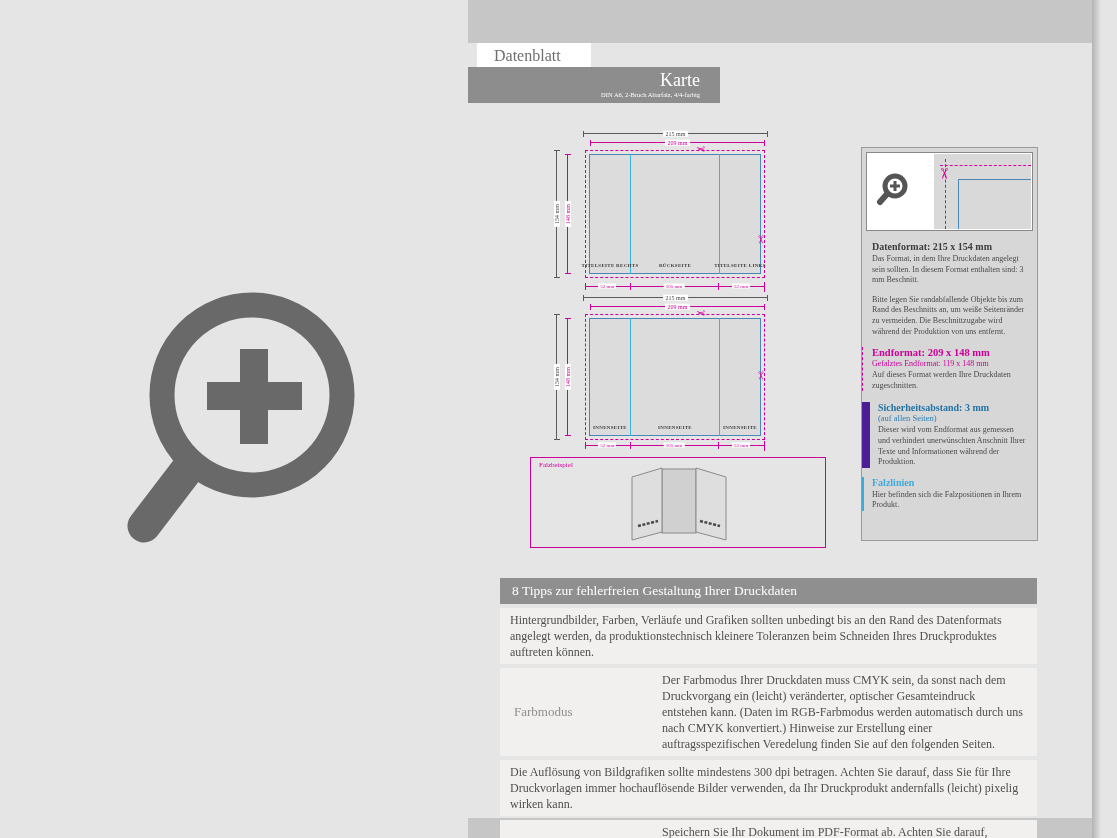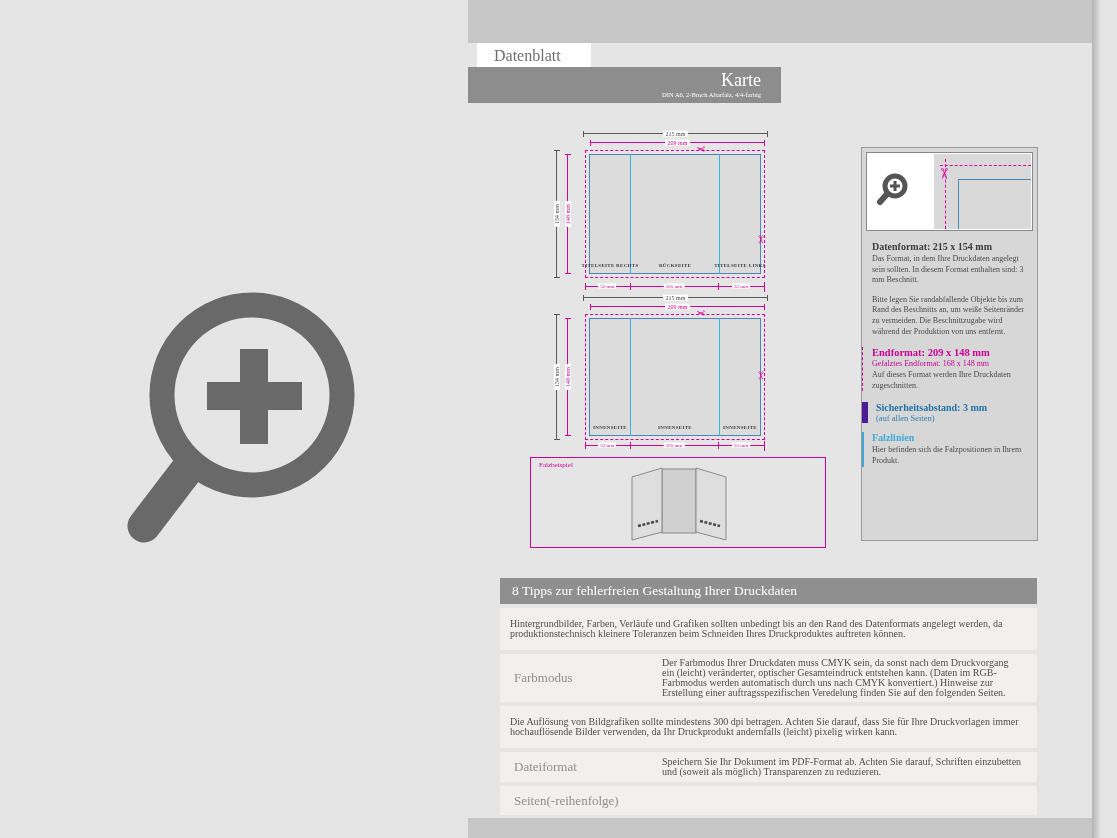--- a/index.html
+++ b/index.html
@@ -9,21 +9,21 @@
   
   .big-zoom{position:absolute;left:112px;top:283px;width:255px;height:290px;}
 
   
   .strip-top{position:absolute;left:468px;top:0;width:624px;height:43px;background:#c6c6c6;}
   .strip-bottom{position:absolute;left:468px;top:818px;width:624px;height:20px;background:#c6c6c6;}
   .edge-shadow{position:absolute;left:1092px;top:0;width:9px;height:838px;
                background:linear-gradient(to right,rgba(0,0,0,.22),rgba(0,0,0,0));}
   .tab{position:absolute;left:477px;top:43px;width:114px;height:25px;background:#fff;
        font-size:16px;color:#6e6e6e;line-height:25px;padding-left:17px;box-sizing:border-box;}
-  .titlebar{position:absolute;left:468px;top:67px;width:313px;height:36px;background:#8d8d8d;
+  .titlebar{position:absolute;left:468px;top:67px;width:252px;height:36px;background:#8d8d8d;
             color:#fff;text-align:right;box-sizing:border-box;padding:3px 20px 0 0;}
   .titlebar .title{font-size:18px;line-height:20px;}
   .titlebar .subtitle{font-size:6.5px;line-height:10px;}
 
   
   .hdim{position:absolute;height:0;border-top:1px solid #5a5a5a;}
   .hdim::before,.hdim::after{content:'';position:absolute;top:-3px;width:0;height:6px;border-left:1px solid #5a5a5a;}
   .hdim::before{left:0;} .hdim::after{right:0;}
   .hdim>span{position:absolute;left:50%;top:0;transform:translate(-50%,-55%);background:#fff;
              padding:0 3px;font-size:6px;color:#4a4a4a;white-space:nowrap;}
@@ -74,35 +74,35 @@
   .corner .bv{position:absolute;left:24px;top:25px;bottom:0;border-left:1px solid #4a86b8;}
   .corner .sc{position:absolute;left:3px;top:14px;font-size:15px;}
   .info .sec{margin:5px 10px;}
   .info .h1{font-size:10px;font-weight:bold;color:#3d3d3d;}
   .info .body{font-size:8px;line-height:10.6px;color:#4a4a4a;margin-top:2px;}
   .sec.datenformat{margin-top:9px;}
   .sec.note{margin-top:9px;}
   .sec.endformat{margin:10px 10px 0 0;border-left:1px dashed #cc0099;padding-left:9px;}
   .sec.endformat .h1{font-size:10.5px;color:#cc0099;}
   .sec.endformat .sub{font-size:8px;color:#cc0099;margin-top:1px;}
-  .sec.sicher{margin:11px 10px 0 0;border-left:6px solid #4c1d95;padding-left:8px;}
+  .sec.sicher{margin:11px 10px 0 0;border-left:8px solid #4c1d95;padding-left:8px;}
   .sec.sicher .h1{color:#2273a6;}
   .sec.sicher .sub{font-size:8.5px;color:#2e7fb3;}
   .sec.falz{margin:9px 10px 0 0;border-left:2px solid #3fa9d9;padding-left:8px;}
   .sec.falz .h1{color:#3fa9d9;}
 
   
   .tips-header{position:absolute;left:500px;top:578px;width:537px;height:26px;background:#8f8f8f;
                color:#fff;font-size:13.5px;line-height:26px;padding-left:12px;box-sizing:border-box;}
   .tips-rows{position:absolute;left:500px;top:608px;width:537px;display:flex;flex-direction:column;gap:4px;}
   .trow{display:flex;background:#f1f0ee;}
   .trow .term{width:152px;flex:none;display:flex;align-items:center;padding-left:14px;
               box-sizing:border-box;font-size:13px;color:#8f8f8f;}
   .trow .desc{flex:1;display:flex;align-items:center;padding:4px 14px 4px 10px;
-              font-size:10px;line-height:10px;color:#4f4f4f;}
+              font-size:12px;line-height:16px;color:#4f4f4f;}
   .trow.r1{min-height:42px;} .trow.r2{min-height:48px;} .trow.r3{min-height:42px;}
   .trow.r4{min-height:30px;} .trow.r5{min-height:29px;}
 </style>
 </head>
 <body>
 
 <div class="canvas">
 
   <div class="big-zoom">
     <svg viewBox="0 0 255 290" width="255" height="290">
@@ -229,26 +229,27 @@
     <div style="height:84px;"></div>
     <div class="sec datenformat">
       <div class="h1">Datenformat: 215 x 154 mm</div>
       <div class="body">Das Format, in dem Ihre Druckdaten angelegt sein sollten. In diesem Format enthalten sind: 3 mm Beschnitt.</div>
     </div>
     <div class="sec note">
       <div class="body">Bitte legen Sie randabfallende Objekte bis zum Rand des Beschnitts an, um weiße Seitenränder zu vermeiden. Die Beschnittzugabe wird während der Produktion von uns entfernt.</div>
     </div>
     <div class="sec endformat">
       <div class="h1">Endformat: 209 x 148 mm</div>
-      <div class="sub">Gefalztes Endformat: 168 x 148 mm</div>
+      <div class="sub">Gefalztes Endformat: 119 x 148 mm</div>
       <div class="body">Auf dieses Format werden Ihre Druckdaten zugeschnitten.</div>
     </div>
     <div class="sec sicher">
       <div class="h1">Sicherheitsabstand: 3 mm</div>
       <div class="sub">(auf allen Seiten)</div>
+      <div class="body">Dieser wird vom Endformat aus gemessen und verhindert unerwünschten Anschnitt Ihrer Texte und Informationen während der Produktion.</div>
     </div>
     <div class="sec falz">
       <div class="h1">Falzlinien</div>
       <div class="body">Hier befinden sich die Falzpositionen in Ihrem Produkt.</div>
     </div>
   </div>
 
   <div class="tips-header">8 Tipps zur fehlerfreien Gestaltung Ihrer Druckdaten</div>
   <div class="tips-rows">
     <div class="trow r1">

